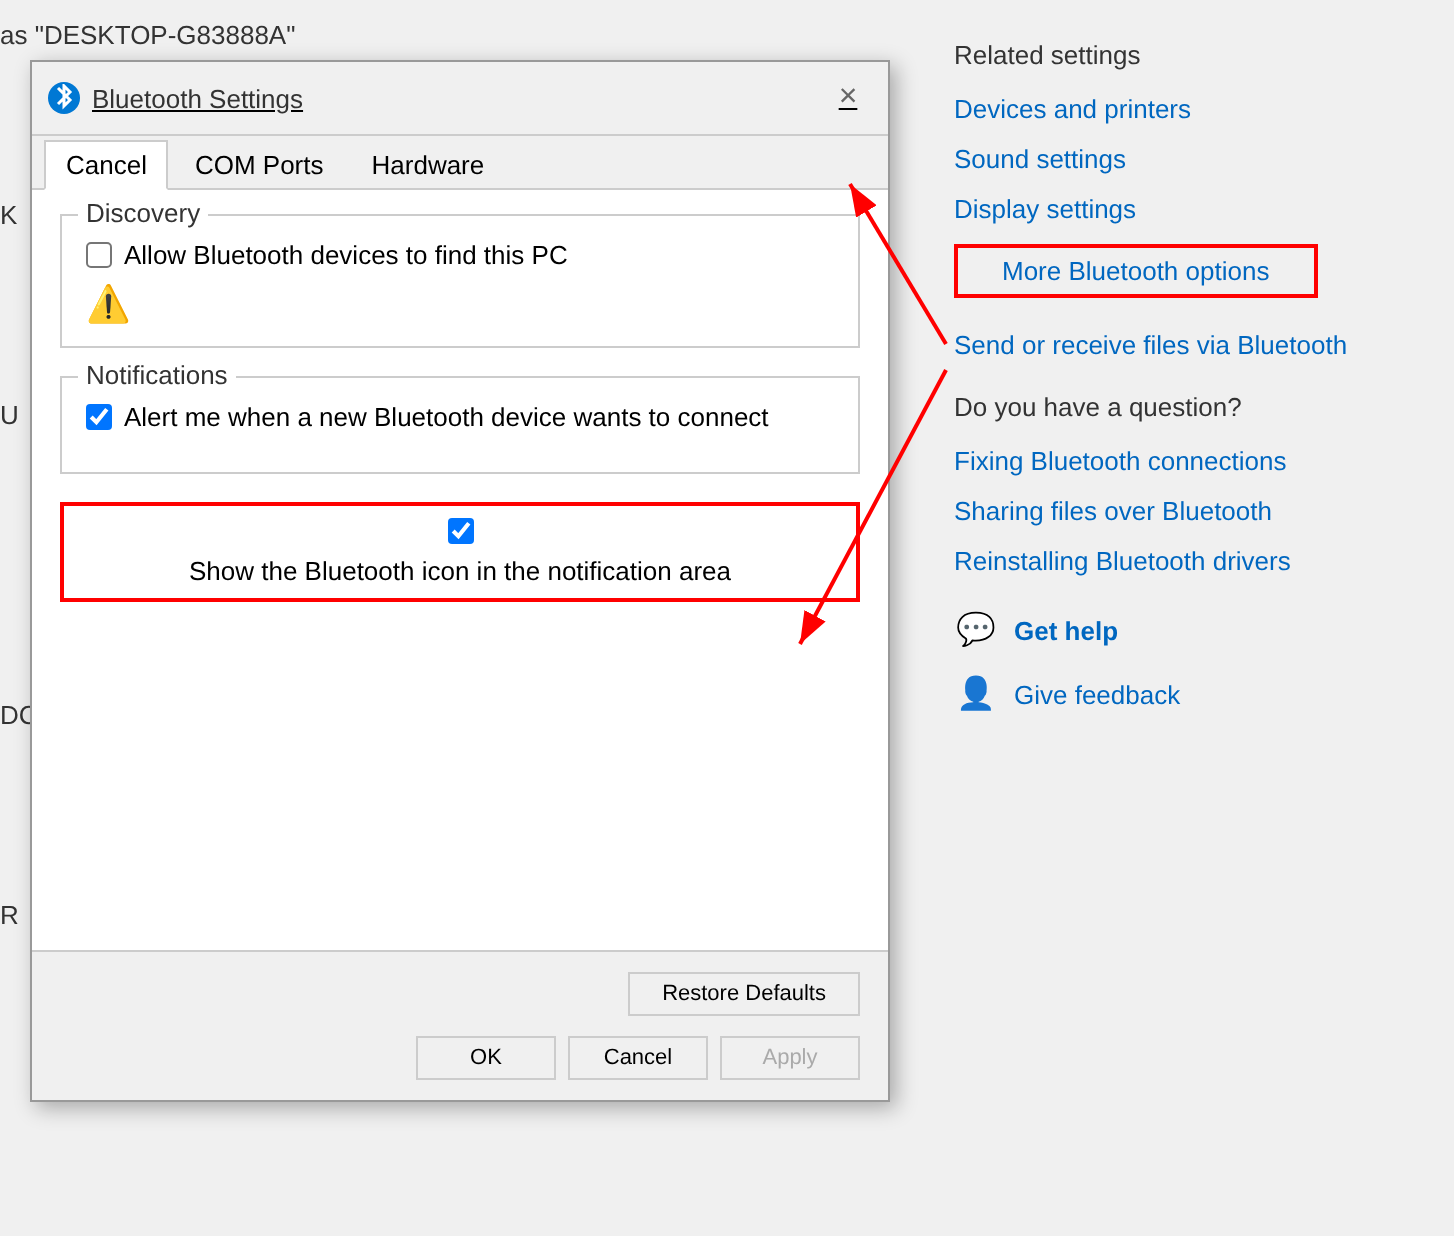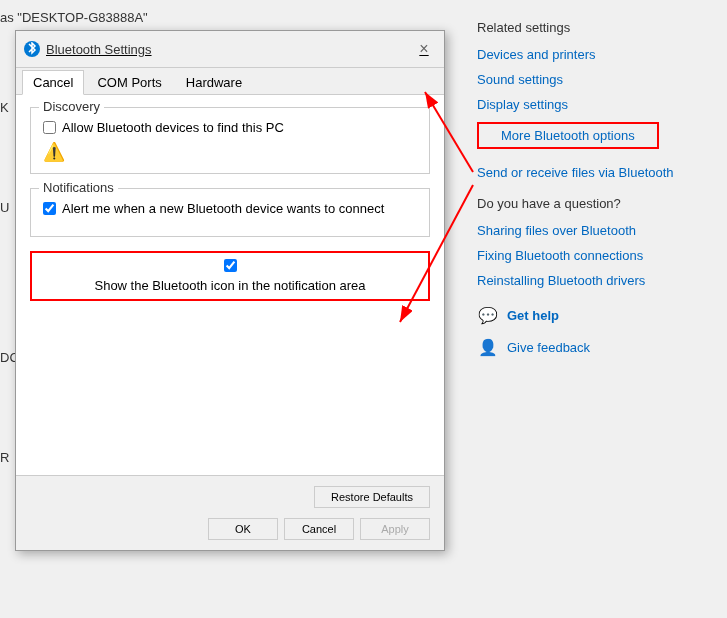--- a/index.html
+++ b/index.html
@@ -293,22 +293,22 @@
 
   <a class="settings-link">Devices and printers</a>
   <a class="settings-link">Sound settings</a>
   <a class="settings-link">Display settings</a>
   <a class="settings-link highlighted">More Bluetooth options</a>
   <a class="settings-link" style="margin-top:6px;">Send or receive files via Bluetooth</a>
 
   <div class="section-divider"></div>
   <div class="question-title">Do you have a question?</div>
 
+  <a class="settings-link">Fixing Bluetooth connections</a>
   <a class="settings-link">Sharing files over Bluetooth</a>
-  <a class="settings-link">Fixing Bluetooth connections</a>
   <a class="settings-link">Reinstalling Bluetooth drivers</a>
 
   <div class="section-divider"></div>
 
   <div class="help-item">
     <div class="help-icon">💬</div>
     <a class="settings-link" style="margin:0;font-weight:bold;">Get help</a>
   </div>
   <div class="help-item">
     <div class="help-icon">👤</div>

